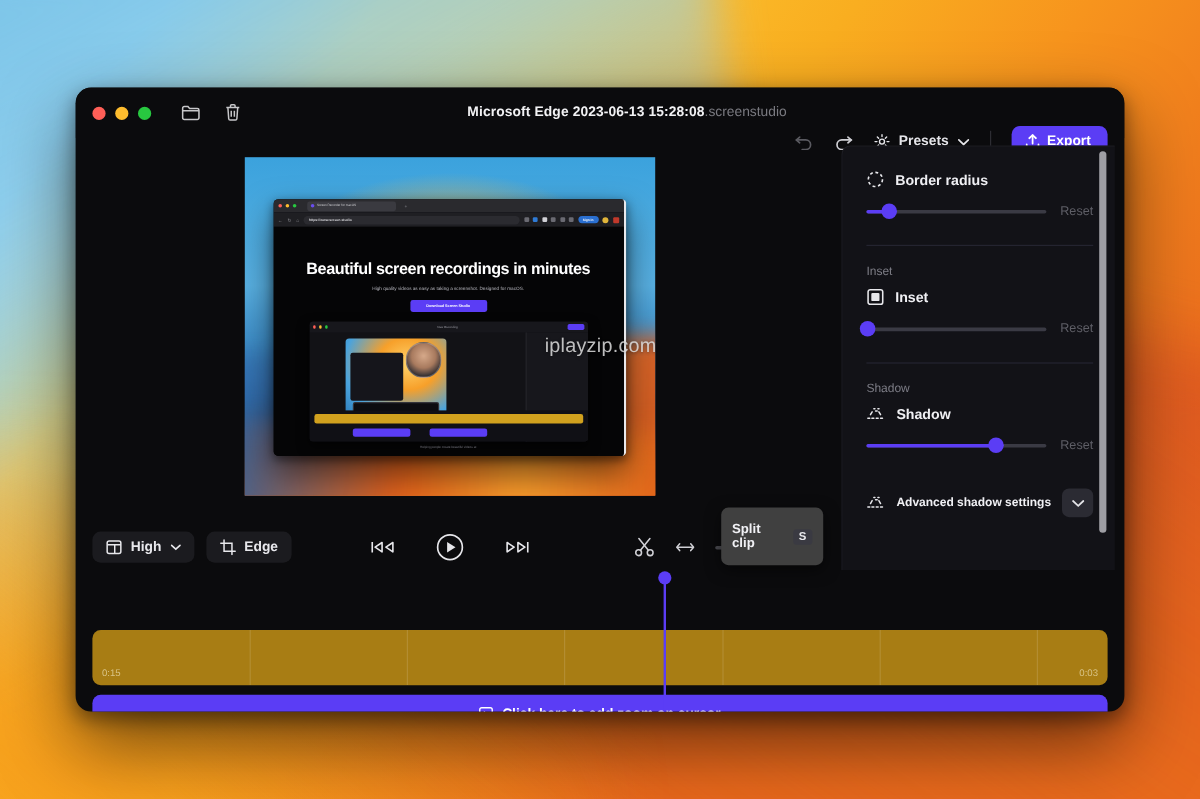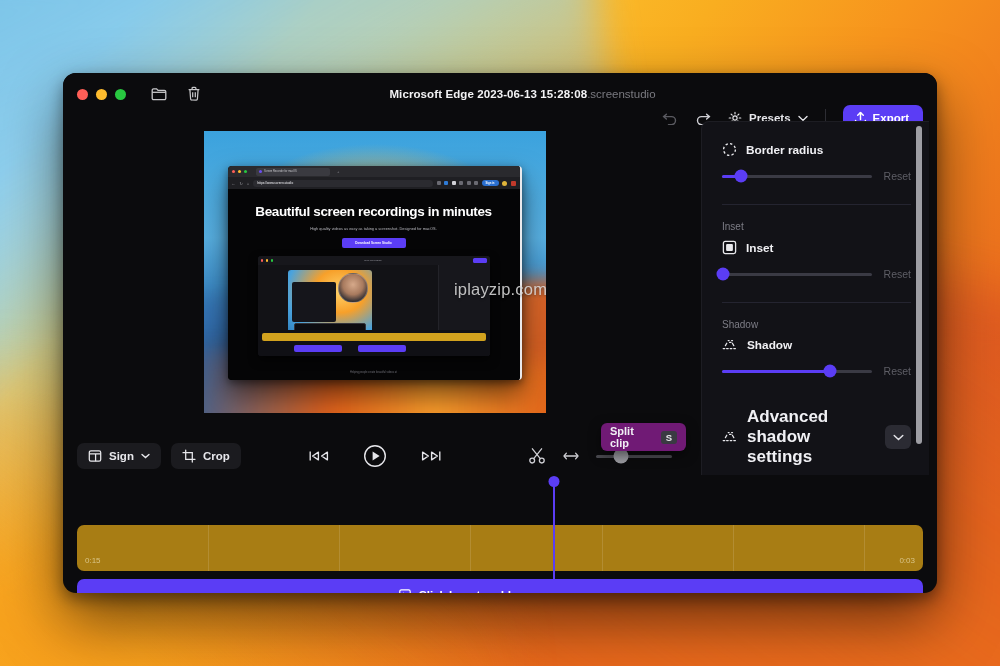--- a/index.html
+++ b/index.html
@@ -129,21 +129,21 @@
   .bw-ic { width:4px; height:4px; border-radius:1px; background:#6a6a72; }
   .bw-ic.blue { background:#2f7bd6; }
   .bw-ic.wht { background:#d0d0d6; }
   .bw-pill {
     height:6.5px; padding:0 4px; border-radius:3.5px; background:#2a6fd0;
     font-size:2.7px; color:#fff; display:flex; align-items:center; font-weight:bold;
   }
   .bw-av { width:5px; height:5px; border-radius:50%; background:#e0b43a; }
   .bw-red { width:5px; height:5px; border-radius:1px; background:#c0392b; }
 
-  .site { background:#050506; height:calc(100% - 23px); position:relative; padding-top:16px; }
+  .site { background:#050506; height:calc(100% - 23px); position:relative; padding-top:28px; }
   .site h1 {
     color:#fff; font-size:13.5px; font-weight:bold; text-align:center;
     letter-spacing:-.35px; line-height:1.1;
   }
   .site .sub { color:#b9b9c0; font-size:3.9px; text-align:center; margin-top:6px; }
   .site .cta {
     margin:7px auto 0; width:64px; height:10px; border-radius:2px;
     background:#5b3df5; color:#fff; font-size:3.1px; font-weight:bold;
     display:flex; align-items:center; justify-content:center;
   }
@@ -208,22 +208,22 @@
   #tool-right { margin-left:auto; display:flex; align-items:center; gap:17px; }
   #zoom-slider {
     width:76px; height:3px; border-radius:2px; background:#4a4a50; position:relative;
   }
   #zoom-slider .zt {
     position:absolute; top:50%; left:33%; transform:translate(-50%,-50%);
     width:15px; height:15px; border-radius:50%; background:#9a9aa0;
   }
   #tooltip {
     position:absolute; left:538px; top:-6px;
-    background:#701a75; color:#f0f0f4; font-size:11px; font-weight:bold;
-    padding:2px 9px; border-radius:6px; display:flex; align-items:center; gap:7px;
+    background:#404040; color:#f0f0f4; font-size:11px; font-weight:bold;
+    padding:12px 9px; border-radius:6px; display:flex; align-items:center; gap:7px;
     box-shadow:0 4px 12px rgba(0,0,0,.5);
     justify-content:flex-end;
   }
   #tooltip .kbd {
     background:#3a3a42; color:#e8e8ec; font-size:9.5px; font-weight:bold;
     border-radius:3px; padding:1px 5px;
   }
 
   
   #sidebar {
@@ -239,21 +239,21 @@
   .sb-ctl { display:flex; align-items:center; gap:12px; }
   .slider { flex:1; height:3px; border-radius:2px; background:#3a3a44; position:relative; }
   .slider .fill { position:absolute; left:0; top:0; bottom:0; background:#5b3df5; border-radius:2px; }
   .slider .knob {
     position:absolute; top:50%; transform:translate(-50%,-50%);
     width:13px; height:13px; border-radius:50%; background:#5b3df5;
   }
   .reset { color:#5e5e66; font-size:10.5px; background:none; border:none; font-family:"Liberation Sans", sans-serif; }
   .sb-div { height:1px; background:#242430; margin:22px 0 16px; }
   .adv-row { display:flex; align-items:center; gap:9px; margin-top:30px; }
-  .adv-row .t { color:#f0f0f4; font-size:17px; font-weight:bold; flex:1; }
+  .adv-row .t { color:#f0f0f4; font-size:10px; font-weight:bold; flex:1; }
   .chev-btn {
     width:26px; height:24px; border-radius:6px; background:#2b2b33;
     display:flex; align-items:center; justify-content:center; border:none;
   }
   #sb-scroll {
     position:absolute; right:7px; top:4px; width:6px; height:318px;
     background:#9e9ea4; border-radius:3px;
   }
 
   
@@ -444,35 +444,35 @@
       </div>
 
       <div id="toolbar">
         <button class="pill">
           <span>
             <svg width="14" height="14" viewBox="0 0 14 14" fill="none" stroke="currentColor" stroke-width="1.25">
               <rect x="1.3" y="1.8" width="11.4" height="10.4" rx="1.6"></rect>
               <path d="M1.3 4.9h11.4M7.6 4.9v7.3"></path>
             </svg>
           </span>
-          <span>Sign</span>
+          <span>High</span>
           <span>
             <svg width="9" height="6" viewBox="0 0 9 6" fill="none" stroke="currentColor" stroke-width="1.35" stroke-linecap="round">
                 <path d="M1 1.4l3.5 3.2L8 1.4"></path>
               </svg>
           </span>
         </button>
         <button class="pill" style="margin-left:10px">
           <span>
             <svg width="14" height="14" viewBox="0 0 14 14" fill="none" stroke="currentColor" stroke-width="1.25" stroke-linecap="round">
               <path d="M3.7 1v9.3h9.3"></path>
                 <path d="M1 3.7h9.3V13"></path>
             </svg>
           </span>
-          <span>Crop</span>
+          <span>Edge</span>
         </button>
 
         <div id="transport">
           <span class="tr-btn">
             <svg width="20" height="14" viewBox="0 0 20 14" fill="none" stroke="currentColor" stroke-width="1.35" stroke-linejoin="round">
               <path d="M1.2 2.6v8.8"></path>
                 <path d="M9.4 3.1L3.6 7l5.8 3.9z"></path>
                 <path d="M18.4 3.1L12.6 7l5.8 3.9z"></path>
             </svg>
           </span>

